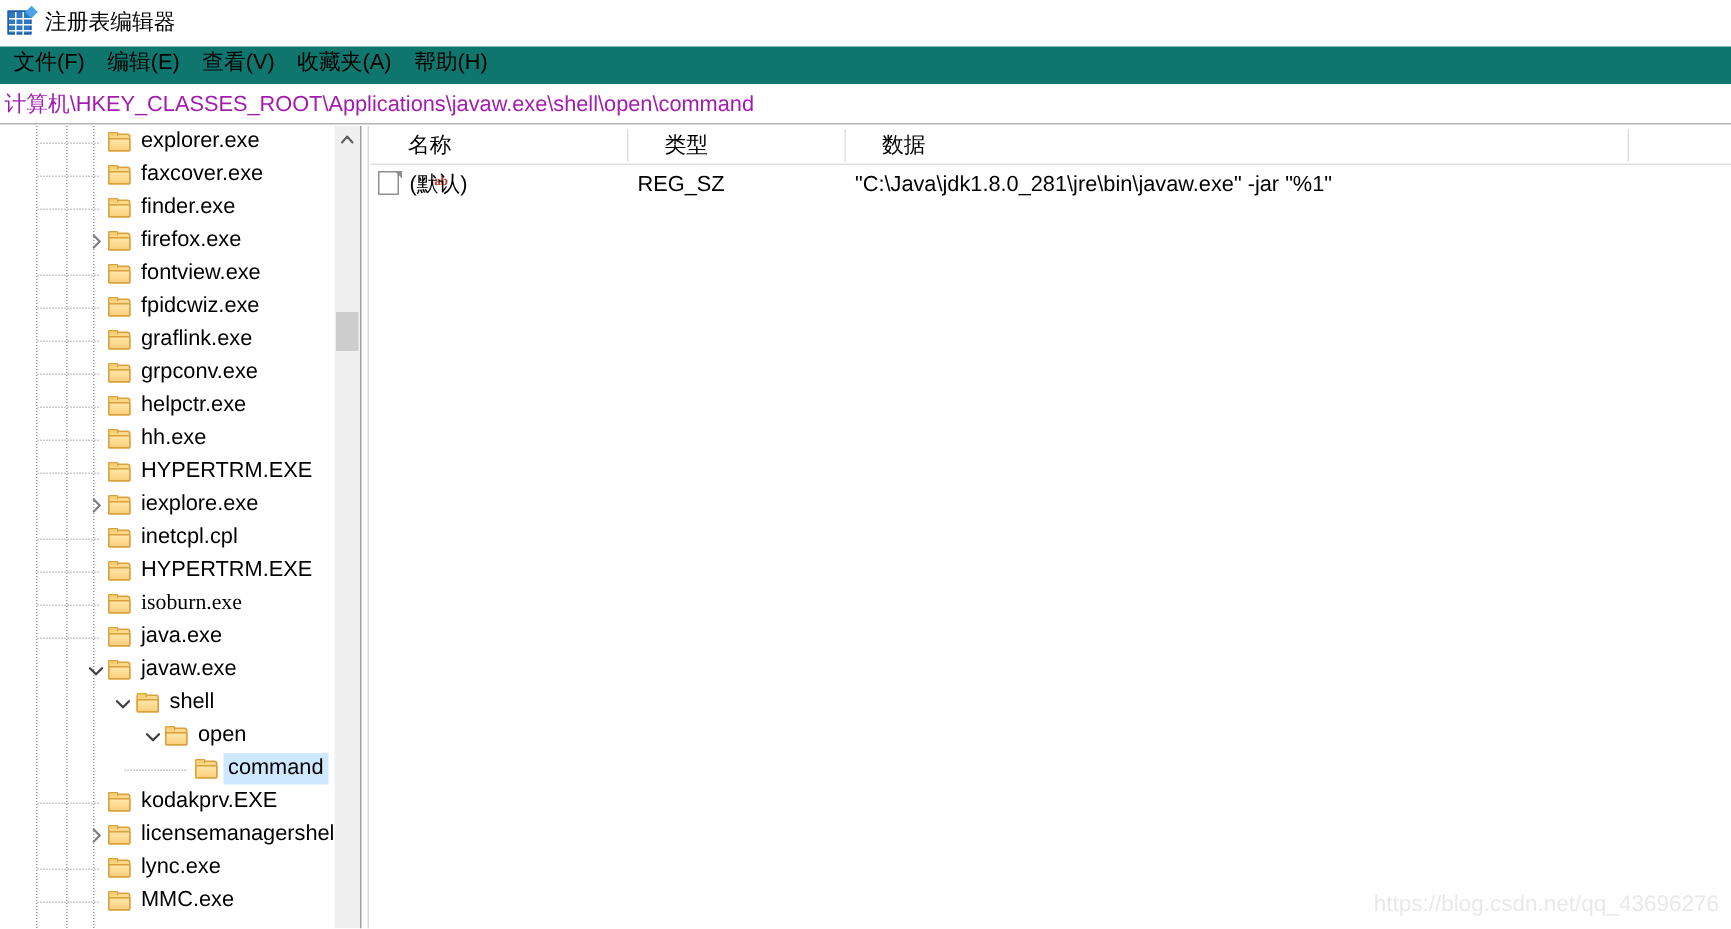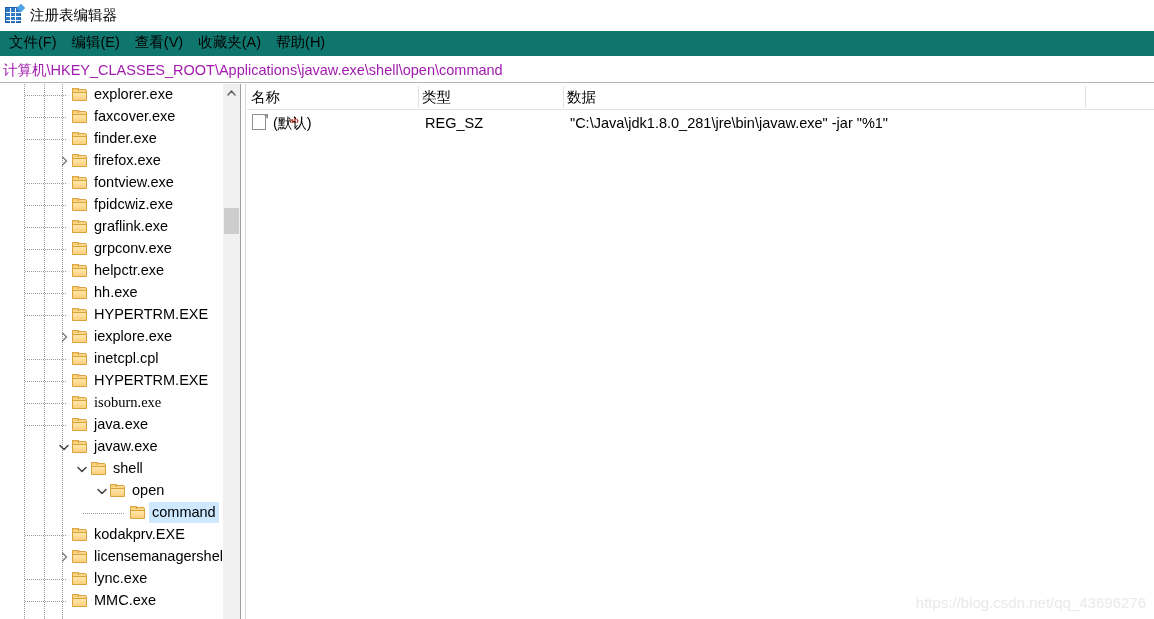--- a/index.html
+++ b/index.html
@@ -255,21 +255,21 @@
     height: 26px;
     background: #ffffff;
     border-bottom: 1px solid #e2e2e2;
   }
   .col-head {
     position: absolute;
     top: 0;
     height: 26px;
     display: flex;
     align-items: center;
-    padding-left: 4px;
+    padding-left: 25px;
     font-size: 14.5px;
     color: #000000;
     cursor: pointer;
     white-space: nowrap;
     text-align: center;
   }
   .col-head .hd-text { line-height: 20px; }
   .col-sep {
     position: absolute;
     top: 2px;

